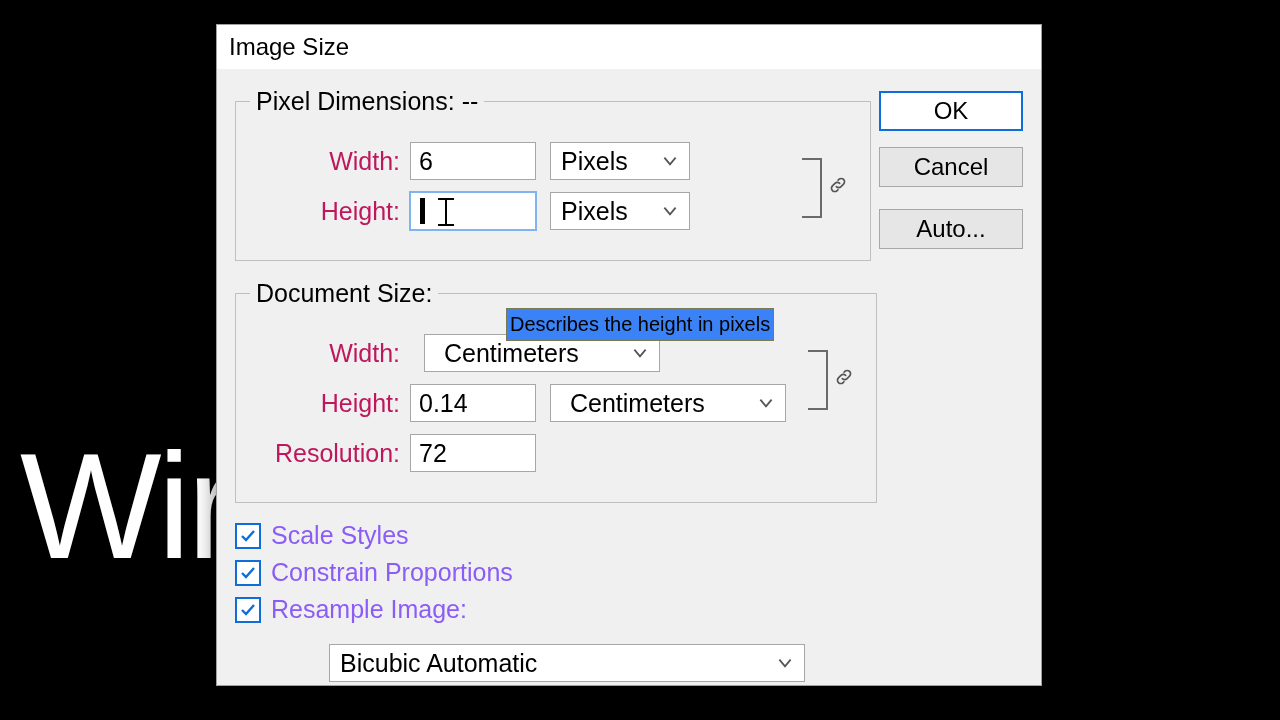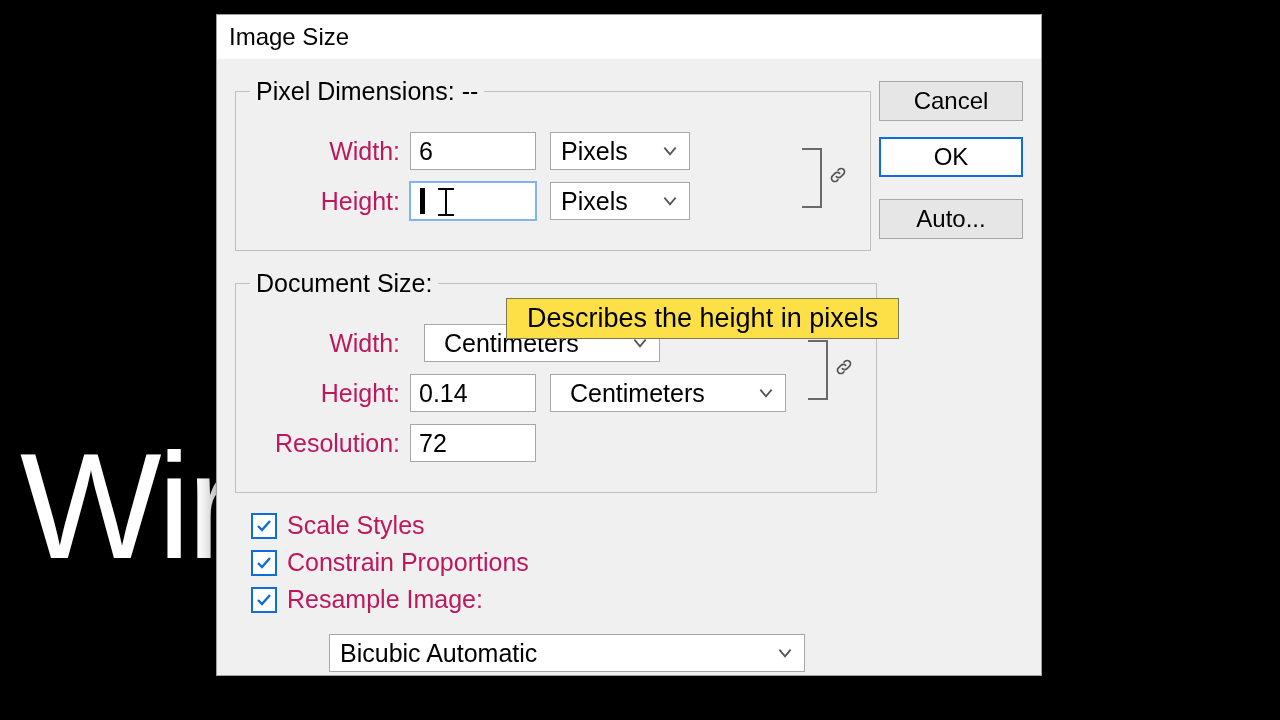--- a/index.html
+++ b/index.html
@@ -1,17 +1,17 @@
 <!DOCTYPE html>
 <html><head>
 <meta charset="utf-8">
 <style>
   html,body{margin:0;padding:0;width:1280px;height:720px;background:#000;overflow:hidden;font-family:"Segoe UI",Tahoma,sans-serif;}
   .bg-text{position:absolute;left:20px;top:420px;color:#fff;font-weight:300;font-size:150px;letter-spacing:-4px;pointer-events:none;user-select:none;}
-  .dialog{position:absolute;left:216px;top:14px;width:824px;height:660px;background:#f0f0f0;border:1px solid #a0a0a0;box-shadow:0 4px 20px rgba(0,0,0,.5);font-size:24px;}
+  .dialog{position:absolute;left:216px;top:24px;width:824px;height:660px;background:#f0f0f0;border:1px solid #a0a0a0;box-shadow:0 4px 20px rgba(0,0,0,.5);font-size:24px;}
   .titlebar{height:44px;background:#fff;display:flex;align-items:center;justify-content:space-between;}
   .titlebar .title{padding:0 12px;color:#000;font-size:24px;}
   .titlebar .close{width:44px;height:44px;display:flex;align-items:center;justify-content:center;cursor:pointer;color:#000;font-size:26px;}
   .body{position:relative;padding:18px 18px 18px 18px;height:calc(100% - 44px);box-sizing:border-box;}
   .side-buttons{position:absolute;right:18px;top:22px;width:144px;}
   .btn{display:block;width:100%;height:40px;margin-bottom:16px;background:#e6e6e6;border:1px solid #a7a7a7;cursor:pointer;font-size:24px;color:#000;}
   .btn.primary{background:#fff;border:2px solid #0e6dd8;}
   fieldset{border:1px solid #bfbfbf;margin:0 0 18px 0;padding:14px 14px 18px 14px;position:relative;}
   legend{font-size:25px;padding:0 6px;color:#000;}
   .row{display:flex;align-items:center;margin:12px 0;}
@@ -26,24 +26,24 @@
   .chev-down svg{width:18px;height:18px;display:block;}
   .linkcol{position:absolute;right:22px;top:42px;display:flex;flex-direction:column;align-items:center;justify-content:center;}
   .bracket{width:18px;border-top:2px solid #6a6a6a;border-right:2px solid #6a6a6a;border-bottom:2px solid #6a6a6a;}
   .bracket.pixel{height:56px;}
   .bracket.doc{height:56px;}
   .link-icon{margin-left:6px;color:#4d4d4d;font-size:22px;}
   .linkwrap{display:flex;align-items:center;}
   fieldset.pixel{width:606px;}
   fieldset.doc{width:612px;}
   .checks{margin-top:4px;}
-  .checkrow{display:flex;align-items:center;margin:8px 16px;font-size:25px;color:#be185d;cursor:pointer;}
+  .checkrow{display:flex;align-items:center;margin:8px 0;font-size:25px;color:#8b5cf6;cursor:pointer;}
   .checkbox{width:22px;height:22px;border:2px solid #0e6dd8;margin-right:10px;display:flex;align-items:center;justify-content:center;background:#fff;}
   .checkbox svg{width:16px;height:16px;}
-  .tooltip{position:absolute;left:270px;top:192px;background:#fde047;border:1px solid #7a7a55;padding:4px 20px;font-size:27px;color:#000;z-index:40;white-space:nowrap;}
+  .tooltip{position:absolute;left:270px;top:192px;background:#3b82f6;border:1px solid #7a7a55;padding:4px 3px;font-size:20px;color:#000;z-index:40;white-space:nowrap;}
   .heightinput-caret{position:relative;}
   .fake-caret{position:absolute;left:10px;top:6px;width:5px;height:26px;background:#000;}
   .content-left{width:630px;}
   .ibeam{position:absolute;left:28px;top:6px;width:16px;height:28px;pointer-events:none;}
   .ibeam:before{content:'';position:absolute;left:7px;top:0;bottom:0;width:2px;background:#000;}
   .ibeam:after{content:'';position:absolute;left:0;top:0;width:16px;height:2px;background:#000;box-shadow:0 26px 0 #000;}
   .spacer8{height:6px;}
 </style>
 </head>
 <body>
@@ -57,22 +57,22 @@
       <span>
         <svg viewBox="0 0 16 16">
             <path d="M2 2 L14 14 M14 2 L2 14" stroke="#000" stroke-width="1.8" fill="none"></path>
           </svg>
       </span>
     </div>
   </div>
 
   <div class="body">
     <div class="side-buttons">
+      <button class="btn primary">OK</button>
       <button class="btn">Cancel</button>
-      <button class="btn primary">OK</button>
       <div class="spacer8"></div>
       <button class="btn">Auto...</button>
     </div>
 
     <div class="content-left">
       <fieldset class="pixel">
         <legend>Pixel Dimensions:  --</legend>
         <div class="row">
           <div class="rlabel">Width:</div>
           <input class="text" value="6" style="">

